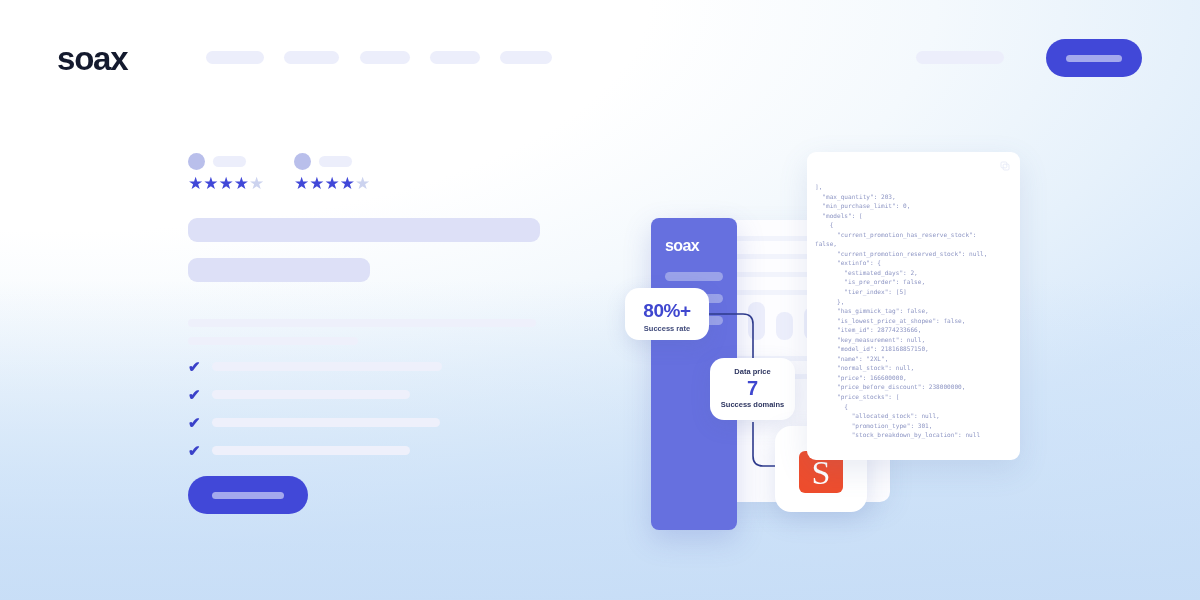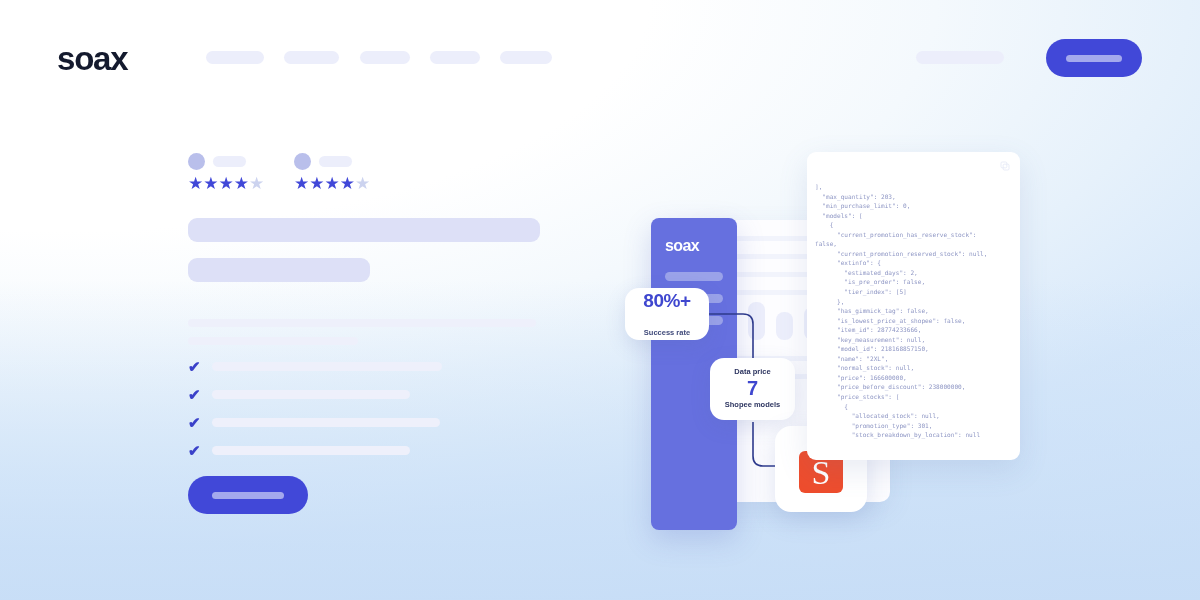--- a/index.html
+++ b/index.html
@@ -160,26 +160,26 @@
 
   .connector { position: absolute; left: 0; top: 0; width: 585px; height: 400px; overflow: visible; }
 
   .badge {
     position: absolute;
     background: #ffffff;
     border-radius: 14px;
     box-shadow: 0 6px 20px rgba(85,105,175,0.16);
     text-align: center;
   }
-  .badge-success { left: 10px; top: 148px; width: 84px; height: 52px; padding-top: 3px; }
+  .badge-success { left: 10px; top: 148px; width: 84px; height: 52px; padding-top: 13px; }
   .badge-success .big {
     color: #3f47cf; font-size: 19px; font-weight: 700; letter-spacing: -0.4px; line-height: 20px;
   }
   .badge-success .sub {
-    color: #404a7a; font-size: 7.5px; font-weight: 600; margin-top: 17px;
+    color: #404a7a; font-size: 7.5px; font-weight: 600; margin-top: 3px;
   }
   .badge-domains { left: 95px; top: 218px; width: 85px; height: 62px; padding-top: 9px; }
   .badge-domains .lbl { color: #2d3560; font-size: 7.5px; font-weight: 600; }
   .badge-domains .num { color: #3f47cf; font-size: 20px; font-weight: 700; line-height: 24px; }
   .badge-domains .lbl2 { color: #2d3560; font-size: 7.5px; font-weight: 600; }
 
   .shopee-tile {
     position: absolute;
     left: 160px; top: 286px;
     width: 92px; height: 86px;
@@ -312,21 +312,21 @@
     </svg>
 
     <div class="badge badge-success">
       <div class="big">80%+</div>
       <div class="sub">Success rate</div>
     </div>
 
     <div class="badge badge-domains">
       <div class="lbl">Data price</div>
       <div class="num">7</div>
-      <div class="lbl2">Shopee models</div>
+      <div class="lbl2">Success domains</div>
     </div>
 
     <div class="shopee-tile">
       <svg width="92" height="86" viewBox="0 0 92 86">
         <path d="M34 26 a12 12 0 0 1 24 0" fill="none" stroke="#ee4d2d" stroke-width="3.6" stroke-linecap="round"></path>
         <rect x="24" y="25" width="44" height="42" rx="6" fill="#ee4d2d"></rect>
         <text x="46" y="58" text-anchor="middle" font-family="'Liberation Serif', serif" font-size="34" fill="#ffffff">S</text>
       </svg>
     </div>
   </div>

